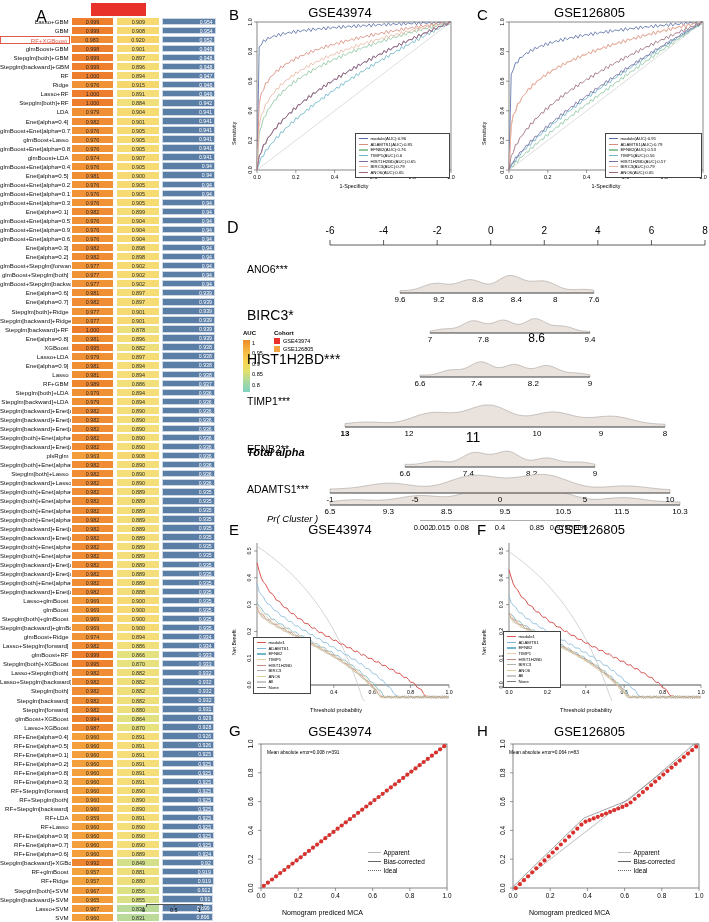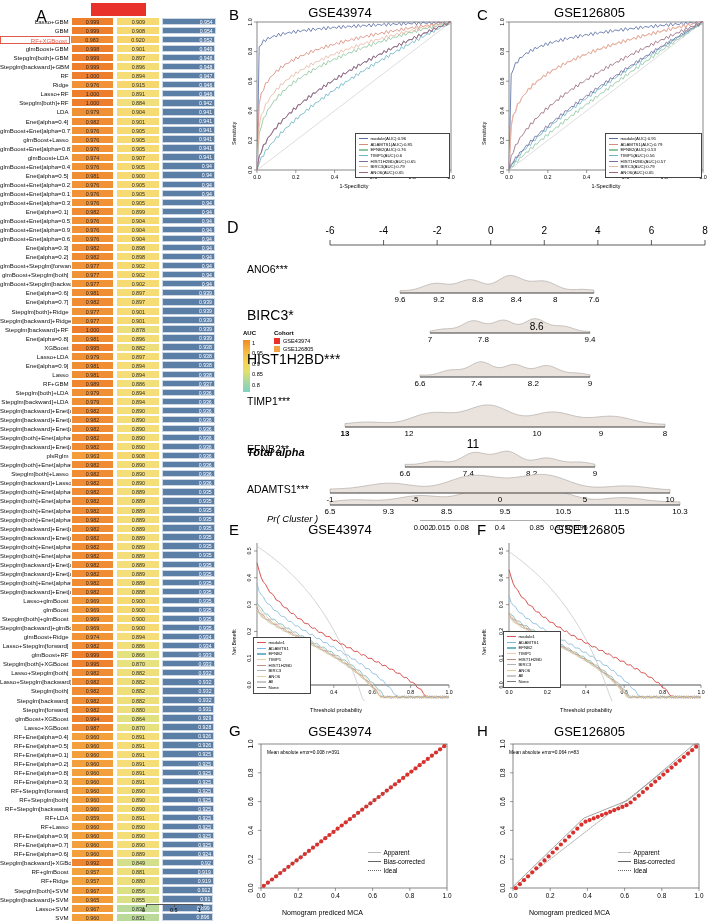--- a/index.html
+++ b/index.html
@@ -1286,31 +1286,31 @@
       <div style="position: absolute; top: 58px; font-size: 10.5px; white-space: nowrap; left: 42px;">ANO6***</div>
       <div style="position: absolute; top: 90px; font-size: 8px; white-space: nowrap; left: 195px; transform: translateX(-50%);">9.6</div>
       <div style="position: absolute; top: 90px; font-size: 8px; white-space: nowrap; left: 233.8px; transform: translateX(-50%);">9.2</div>
       <div style="position: absolute; top: 90px; font-size: 8px; white-space: nowrap; left: 272.6px; transform: translateX(-50%);">8.8</div>
       <div style="position: absolute; top: 90px; font-size: 8px; white-space: nowrap; left: 311.4px; transform: translateX(-50%);">8.4</div>
       <div style="position: absolute; top: 90px; font-size: 8px; white-space: nowrap; left: 350.2px; transform: translateX(-50%);">8</div>
       <div style="position: absolute; top: 90px; font-size: 8px; white-space: nowrap; left: 389px; transform: translateX(-50%);">7.6</div>
       <div style="position: absolute; top: 102px; font-size: 14px; white-space: nowrap; left: 42px;">BIRC3*</div>
       <div style="position: absolute; top: 130px; font-size: 8px; white-space: nowrap; left: 225px; transform: translateX(-50%);">7</div>
       <div style="position: absolute; top: 130px; font-size: 8px; white-space: nowrap; left: 278.333px; transform: translateX(-50%);">7.8</div>
-      <div style="position: absolute; top: 116px; font-size: 10px; white-space: nowrap; left: 331.667px; transform: translateX(-50%);">8.6</div>
+      <div style="position: absolute; top: 126px; font-size: 12px; white-space: nowrap; left: 331.667px; transform: translateX(-50%);">8.6</div>
       <div style="position: absolute; top: 130px; font-size: 8px; white-space: nowrap; left: 385px; transform: translateX(-50%);">9.4</div>
       <div style="position: absolute; top: 146px; font-size: 14px; white-space: nowrap; left: 42px;">HIST1H2BD***</div>
       <div style="position: absolute; top: 174px; font-size: 8px; white-space: nowrap; left: 215px; transform: translateX(-50%);">6.6</div>
       <div style="position: absolute; top: 174px; font-size: 8px; white-space: nowrap; left: 271.667px; transform: translateX(-50%);">7.4</div>
       <div style="position: absolute; top: 174px; font-size: 8px; white-space: nowrap; left: 328.333px; transform: translateX(-50%);">8.2</div>
       <div style="position: absolute; top: 174px; font-size: 8px; white-space: nowrap; left: 385px; transform: translateX(-50%);">9</div>
       <div style="position: absolute; top: 190px; font-size: 10.5px; white-space: nowrap; left: 42px;">TIMP1***</div>
       <div style="position: absolute; top: 224px; font-size: 8px; white-space: nowrap; left: 140px; transform: translateX(-50%); font-weight: bold;">13</div>
       <div style="position: absolute; top: 224px; font-size: 8px; white-space: nowrap; left: 204px; transform: translateX(-50%);">12</div>
-      <div style="position: absolute; top: 232px; font-size: 12px; white-space: nowrap; left: 268px; transform: translateX(-50%);">11</div>
+      <div style="position: absolute; top: 224px; font-size: 14px; white-space: nowrap; left: 268px; transform: translateX(-50%);">11</div>
       <div style="position: absolute; top: 224px; font-size: 8px; white-space: nowrap; left: 332px; transform: translateX(-50%);">10</div>
       <div style="position: absolute; top: 224px; font-size: 8px; white-space: nowrap; left: 396px; transform: translateX(-50%);">9</div>
       <div style="position: absolute; top: 224px; font-size: 8px; white-space: nowrap; left: 460px; transform: translateX(-50%);">8</div>
       <div style="position: absolute; top: 238px; font-size: 10.5px; white-space: nowrap; left: 42px;">EFNB2**</div>
       <div style="position: absolute; top: 264px; font-size: 8px; white-space: nowrap; left: 200px; transform: translateX(-50%);">6.6</div>
       <div style="position: absolute; top: 264px; font-size: 8px; white-space: nowrap; left: 263.333px; transform: translateX(-50%);">7.4</div>
       <div style="position: absolute; top: 264px; font-size: 8px; white-space: nowrap; left: 326.667px; transform: translateX(-50%);">8.2</div>
       <div style="position: absolute; top: 264px; font-size: 8px; white-space: nowrap; left: 390px; transform: translateX(-50%);">9</div>
       <div style="position: absolute; top: 278px; font-size: 10.5px; white-space: nowrap; left: 42px;">ADAMTS1***</div>
       <div style="position: absolute; top: 302px; font-size: 8px; white-space: nowrap; left: 125px; transform: translateX(-50%);">6.5</div>

